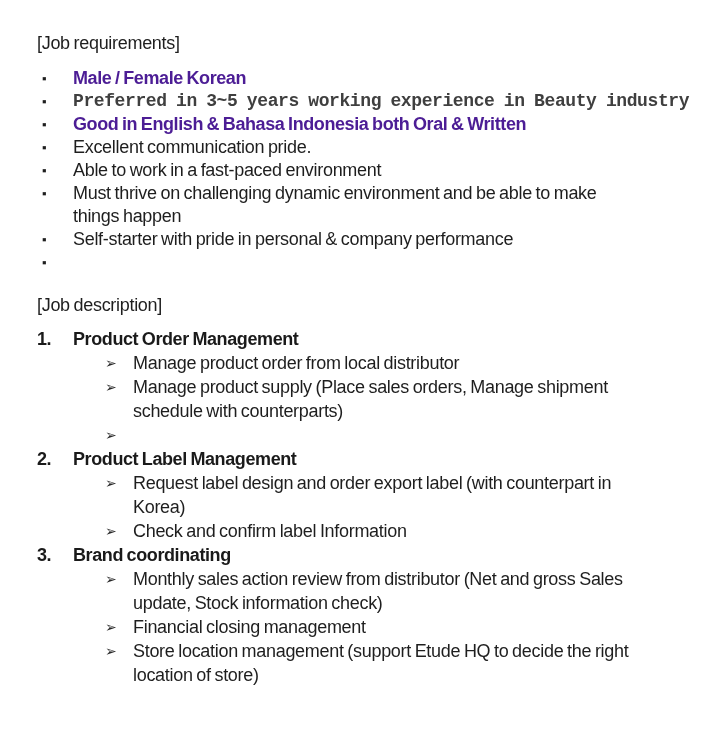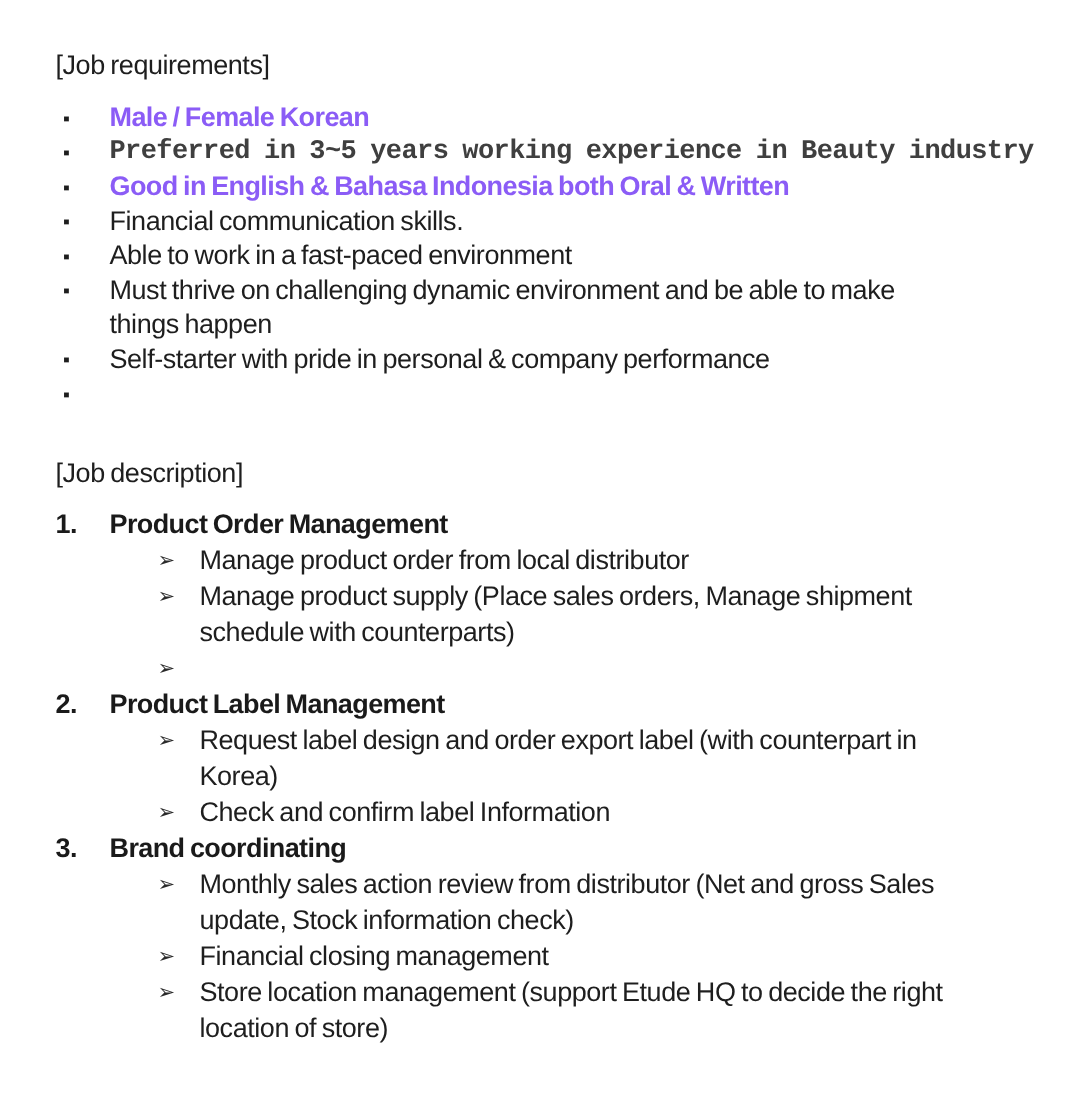--- a/index.html
+++ b/index.html
@@ -21,34 +21,34 @@
     word-spacing: -1px;
     overflow: hidden;
   }
   .section-heading {
     margin: 0;
     font-size: 18px;
     font-weight: 400;
     line-height: 23px;
     color: #1e1e1e;
   }
-  .desc-heading { margin-top: 30px; }
+  .desc-heading { margin-top: 20px; }
 
   
   .req-list { margin: 12px 0 0 0; padding: 0; }
   .req-row { display: flex; line-height: 23px; }
   .req-marker {
     flex: none;
     width: 31px;
     margin-left: 5px;
     font-size: 13px;
     line-height: 23px;
   }
   .req-text { white-space: pre-line; min-width: 0; }
-  .b-black { font-weight: 700; color: #8b5cf6; letter-spacing: -0.4px; }
+  .b-black { font-weight: 700; color: #4c1d95; letter-spacing: -0.4px; }
   .b-gray  { font-weight: 700; color: #3f3f3f; letter-spacing: -0.4px; font-family: Liberation Mono, monospace; }
   .reg     { font-weight: 400; color: #1e1e1e; }
 
   
   .desc-list { margin: 10px 0 0 0; padding: 0; }
   .num-row { display: flex; line-height: 24px; font-weight: 700; color: #1a1a1a; letter-spacing: -0.4px; }
   .num-marker { flex: none; width: 36px; }
   .sub-row { display: flex; line-height: 24px; padding-left: 68px; font-weight: 400; color: #1e1e1e; }
   .sub-marker {
     flex: none;
@@ -74,21 +74,21 @@
     <div class="req-row">
       <span class="req-marker">▪</span>
       <span class="req-text b-gray">Preferred in 3~5 years working experience in Beauty industry</span>
     </div>
     <div class="req-row">
       <span class="req-marker">▪</span>
       <span class="req-text b-black">Good in English &amp; Bahasa Indonesia both Oral &amp; Written</span>
     </div>
     <div class="req-row">
       <span class="req-marker">▪</span>
-      <span class="req-text reg">Financial communication skills.</span>
+      <span class="req-text reg">Excellent communication pride.</span>
     </div>
     <div class="req-row">
       <span class="req-marker">▪</span>
       <span class="req-text reg">Able to work in a fast-paced environment</span>
     </div>
     <div class="req-row">
       <span class="req-marker">▪</span>
       <span class="req-text reg">Must thrive on challenging dynamic environment and be able to make
 things happen</span>
     </div>

